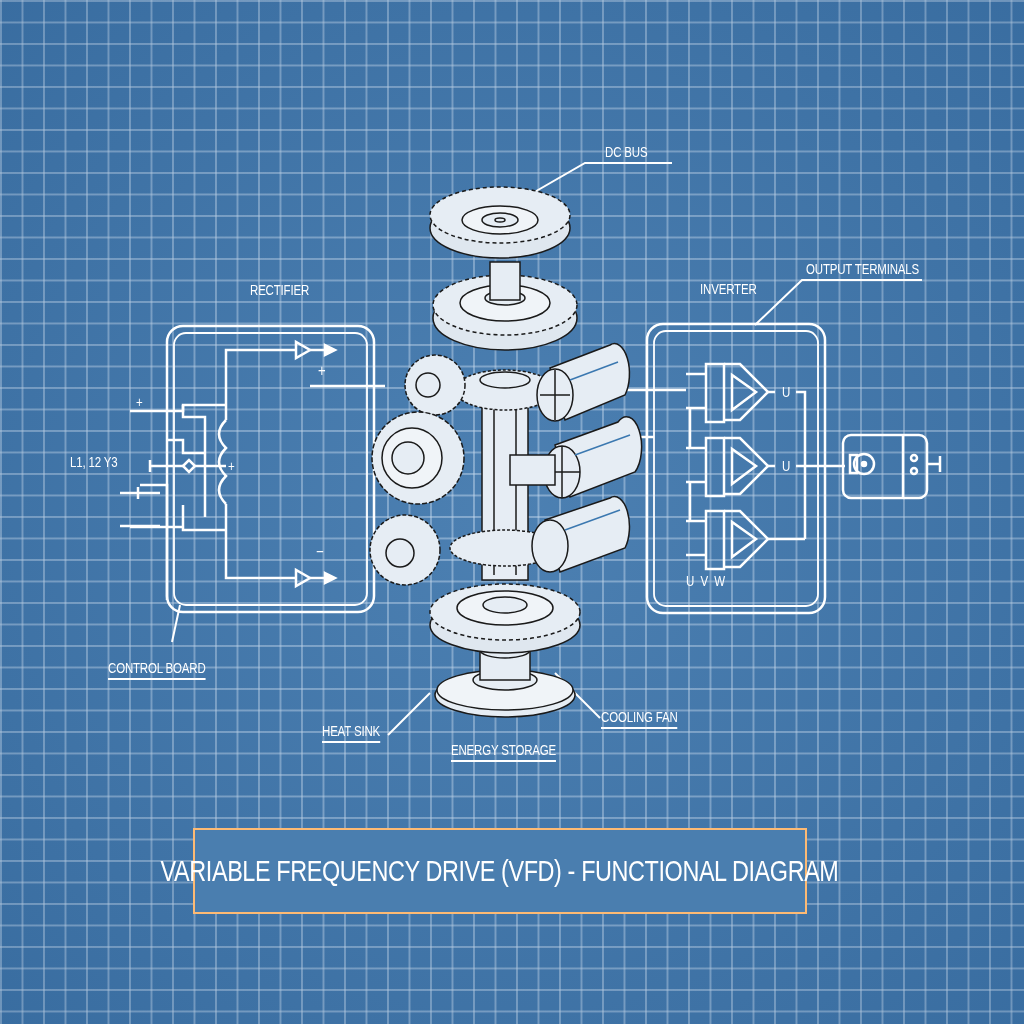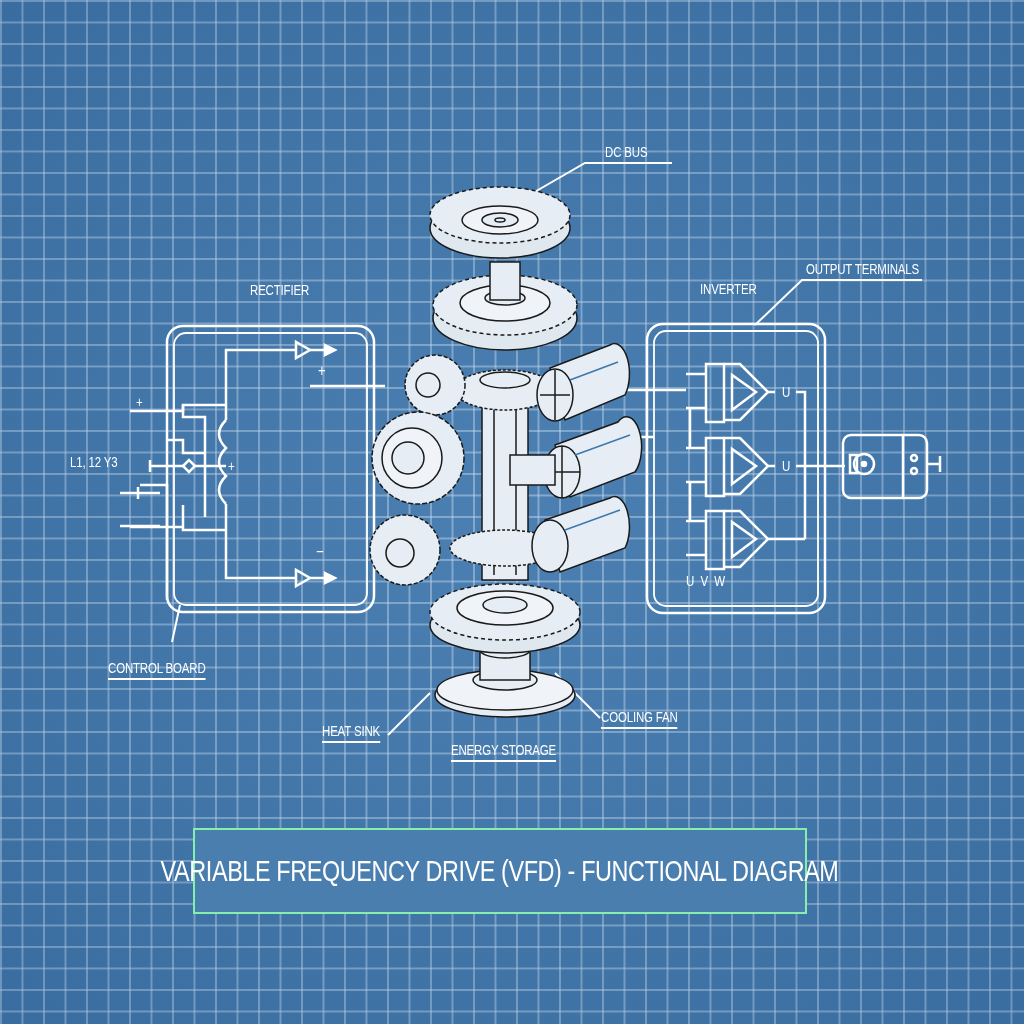--- a/index.html
+++ b/index.html
@@ -21,21 +21,21 @@
   svg.diagram { position: absolute; left: 0; top: 0; }
   .label {
     position: absolute; font-family: "Liberation Sans", sans-serif;
     font-size: 14px; letter-spacing: -0.2px; color: #fff;
     transform: scaleX(0.82); transform-origin: left center;
     white-space: nowrap; font-weight: normal;
   }
   .label.ul { border-bottom: 2px solid #fff; padding-bottom: 2px; }
   .title-box {
     position: absolute; left: 193px; top: 828px; width: 614px; height: 86px;
-    border: 2px solid #86efac; background: #4a7eaf;
+    border: 2px solid #fdba74; background: #4a7eaf;
     display: flex; align-items: center; justify-content: center;
     box-sizing: border-box;
   }
   .title-text {
     font-family: "Liberation Sans", sans-serif; font-size: 30px; color: #fff;
     transform: scaleX(0.78); white-space: nowrap; letter-spacing: -0.5px;
   }
 </style>
 </head>
 <body>

